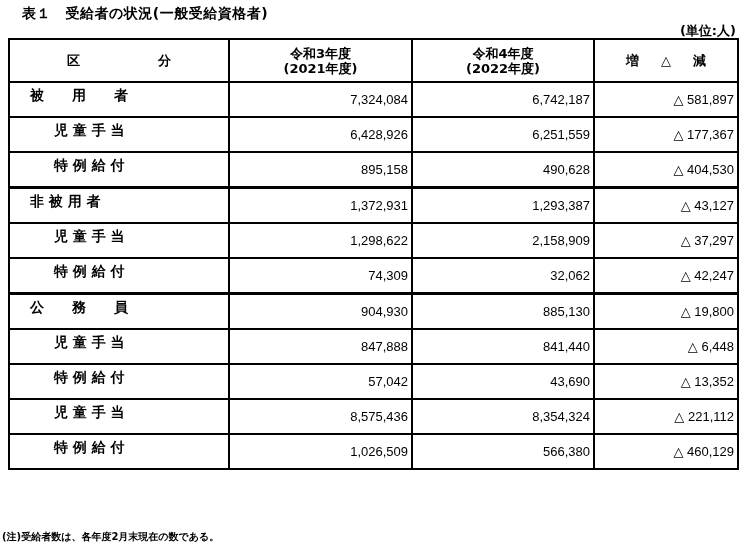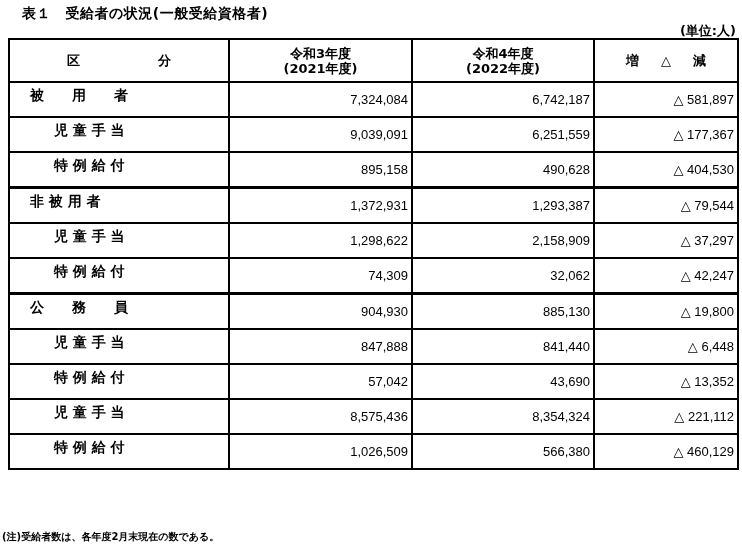--- a/index.html
+++ b/index.html
@@ -91,21 +91,21 @@
         </td>
         <td>
           <span class="num">△ 581,897</span>
         </td>
       </tr>
       <tr class="row">
         <td>
           <span class="lbl sub">児 童 手 当</span>
         </td>
         <td>
-          <span class="num">9,039,091</span>
+          <span class="num">6,428,926</span>
         </td>
         <td>
           <span class="num">6,251,559</span>
         </td>
         <td>
           <span class="num">△ 177,367</span>
         </td>
       </tr>
       <tr class="row">
         <td>
@@ -125,21 +125,21 @@
         <td>
           <span class="lbl main">非 被 用 者</span>
         </td>
         <td>
           <span class="num">1,372,931</span>
         </td>
         <td>
           <span class="num">1,293,387</span>
         </td>
         <td>
-          <span class="num">△ 79,544</span>
+          <span class="num">△ 43,127</span>
         </td>
       </tr>
       <tr class="row">
         <td>
           <span class="lbl sub">児 童 手 当</span>
         </td>
         <td>
           <span class="num">1,298,622</span>
         </td>
         <td>

